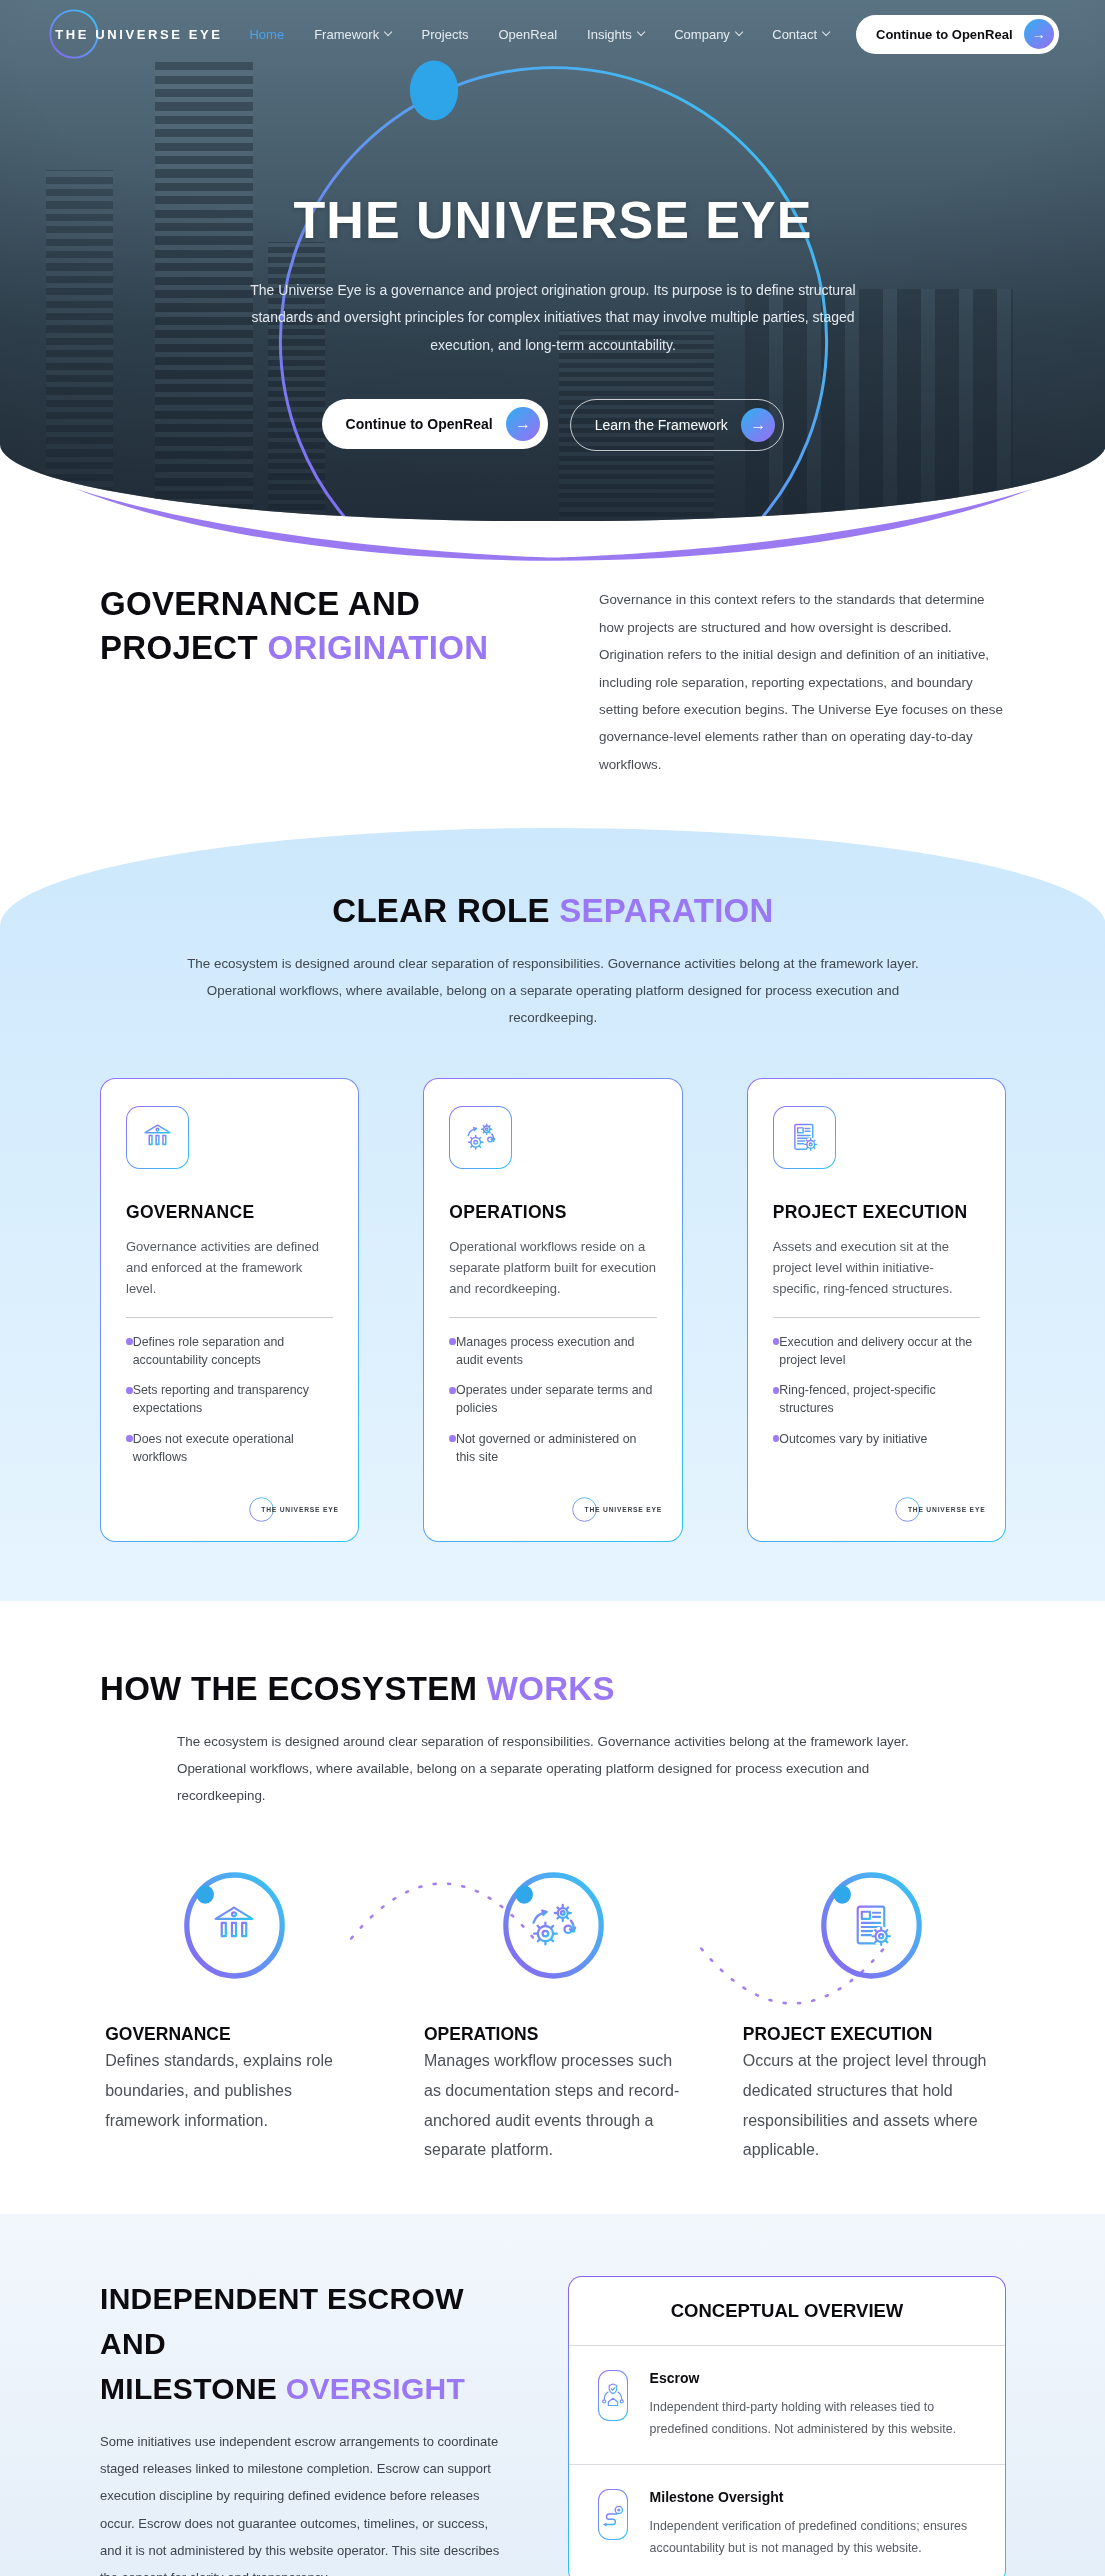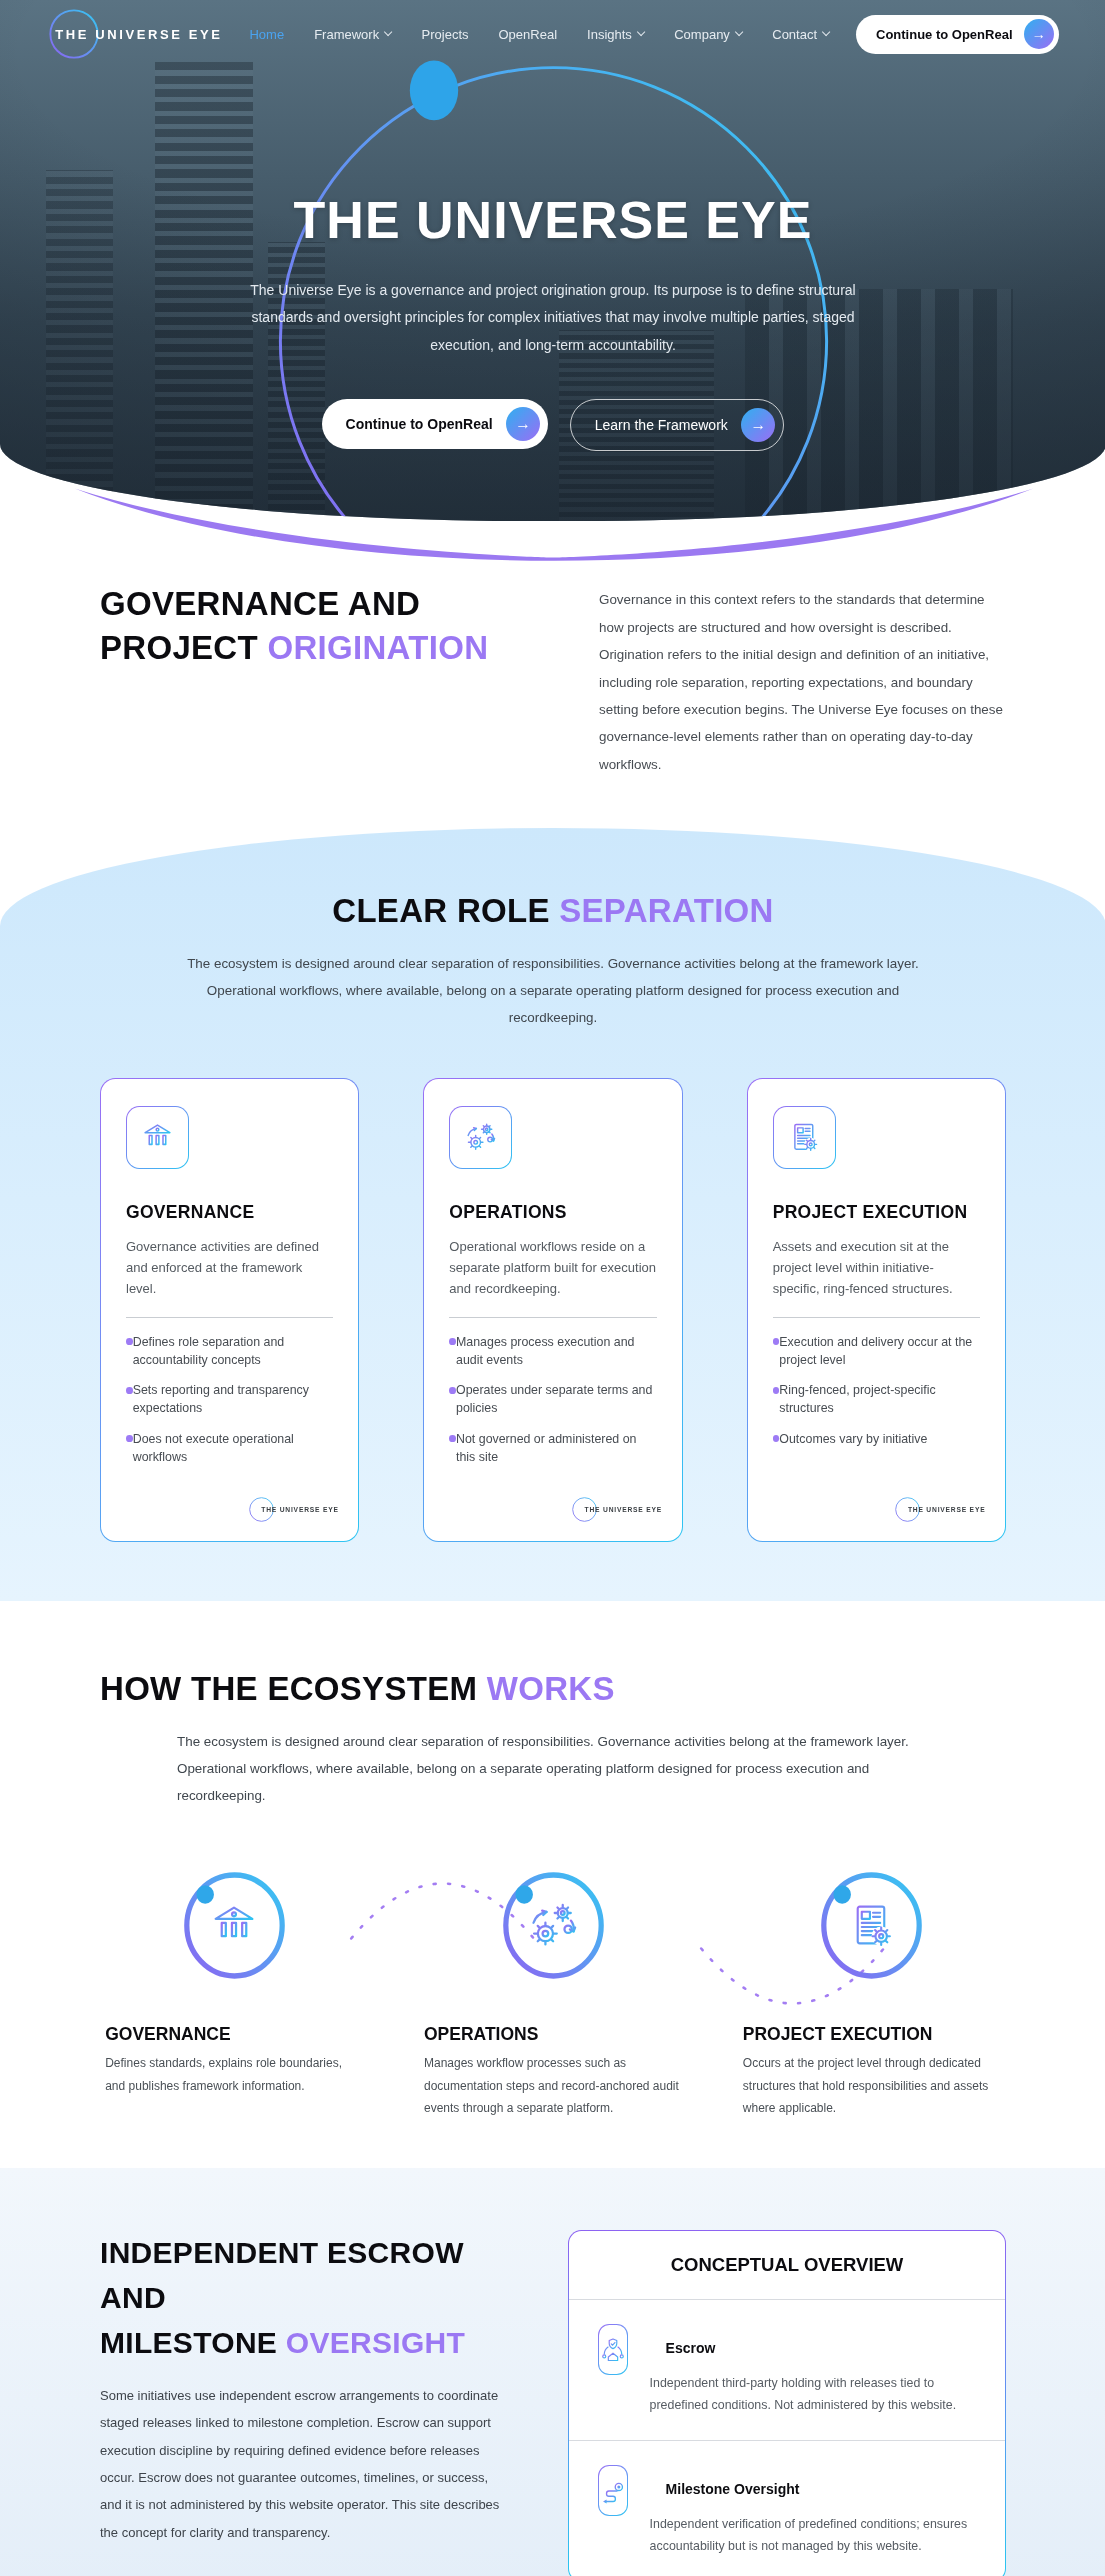--- a/index.html
+++ b/index.html
@@ -71,36 +71,36 @@
 
   
   .ecosystem{padding:66px 100px 49px;background:#fff;}
   .ecosystem .h2{font-size:33px;}
   .steps{position:relative;display:flex;justify-content:space-between;margin-top:61px;padding:0 5.2px;}
   .step{width:258px;}
   .step-ring{position:relative;width:105px;height:111px;margin:0 auto;}
   .step-ring .ring{width:105px;height:111px;}
   .step-ring .sicon{position:absolute;left:50%;top:50%;transform:translate(-50%,-50%);}
   .step h3{font-size:17.5px;font-weight:800;margin:43px 0 0;}
-  .step .sdesc{font-size:12px;color:#4a5056;line-height:1.85;margin-top:7px;}
+  .step .sdesc{font-size:16px;color:#4a5056;line-height:1.85;margin-top:1px;}
   .arc{position:absolute;width:191px;height:98px;}
   .arc1{left:247px;top:-13.4px;}
   .arc2{left:597px;top:62px;}
 
   
   .escrow{background:linear-gradient(180deg,#f2f7fc 0%,#e2edf8 100%);padding:62px 100px 57px;display:grid;grid-template-columns:1fr 438px;gap:62px;align-items:start;}
   .escrow .h2{font-size:30px;line-height:1.5;}
   .escrow .body{margin-top:17px;font-size:13px;line-height:2.1;color:#3e444b;max-width:453px;}
   .panel{background:#fff;border-radius:13.4px;border:1.5px solid transparent;
     background:linear-gradient(#fff,#fff) padding-box,linear-gradient(180deg,#8d63f2,#27c8f0) border-box;}
   .panel-title{text-align:center;font-size:18.5px;font-weight:800;padding:23px 22px;border-bottom:0.5px solid #d8dbe0;}
   .panel-item{display:flex;gap:21.6px;align-items:flex-start;padding:24px 29px;}
   .panel-item + .panel-item{border-top:0.5px solid #d8dbe0;}
   .panel-item .icon-box{width:49px;height:49px;border-radius:11.3px;}
-  .panel-item h4{font-size:14px;font-weight:700;margin:16px;}
+  .panel-item h4{font-size:14px;font-weight:700;margin:0;}
   .panel-item p{font-size:12.4px;color:#565c63;line-height:1.78;margin:10px 0 0;}
 </style>
 </head>
 <body>
 
 <svg width="0" height="0" style="position:absolute" aria-hidden="true">
   <defs>
     <linearGradient id="gpc" x1="0" y1="0" x2="1" y2="1">
       <stop offset="0" stop-color="#9a6ef5"></stop>
         <stop offset="1" stop-color="#2cc5f2"></stop>

